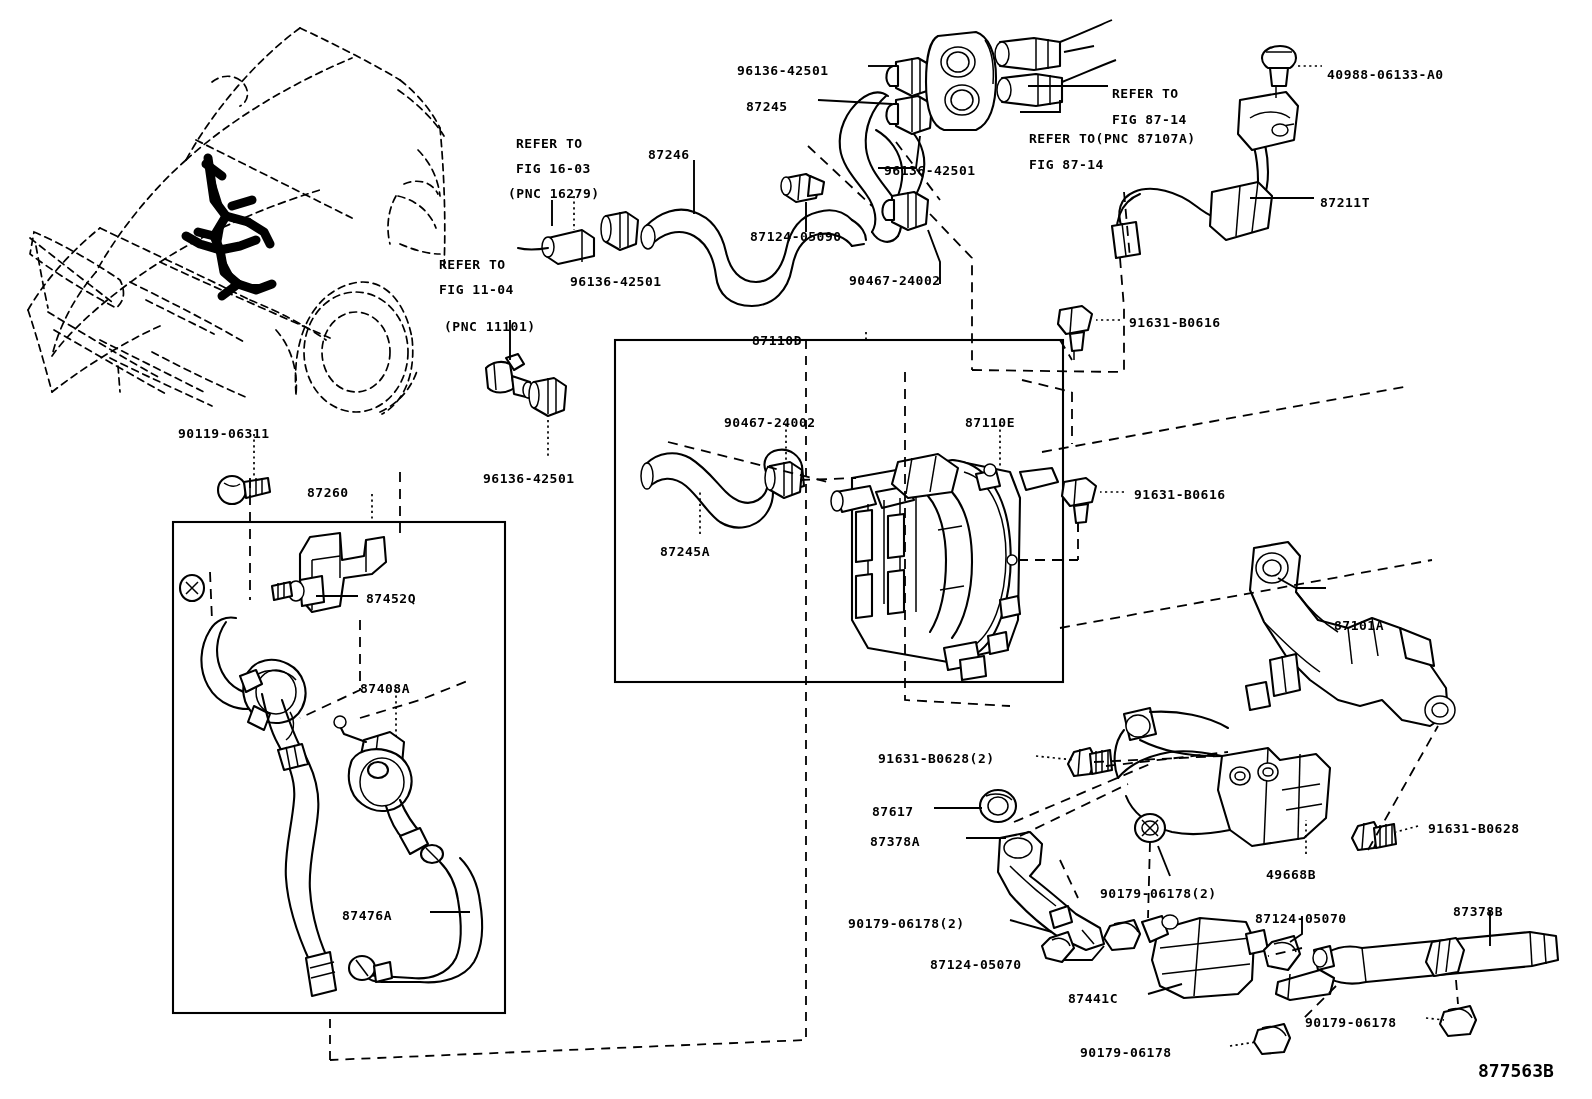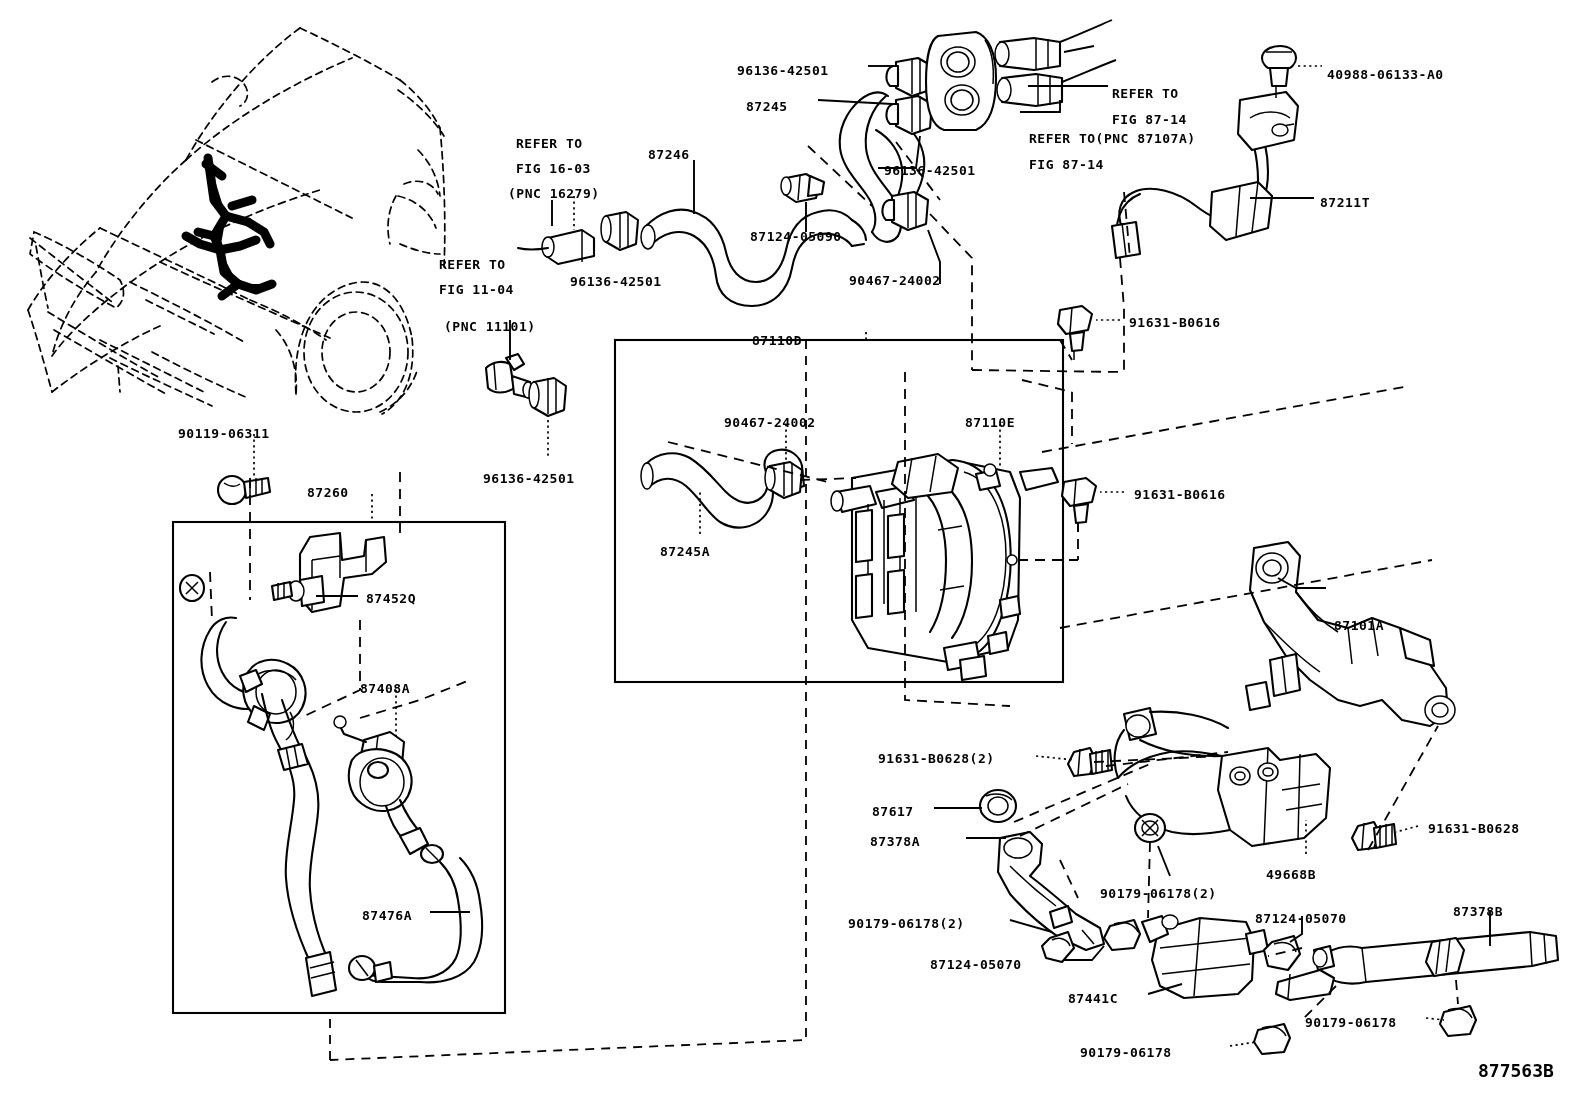--- a/index.html
+++ b/index.html
@@ -644,21 +644,21 @@
   <div class="lbl" style="left:660px;top:539px;">87245A</div>
   <div class="lbl" style="left:1334px;top:565px;margin-top:48px;">87101A</div>
   <div class="lbl" style="left:366px;top:586px;">87452Q</div>
   <div class="lbl" style="left:360px;top:676px;">87408A</div>
   <div class="lbl" style="left:878px;top:746px;">91631-B0628(2)</div>
   <div class="lbl" style="left:872px;top:799px;">87617</div>
   <div class="lbl" style="left:870px;top:829px;">87378A</div>
   <div class="lbl" style="left:1428px;top:816px;">91631-B0628</div>
   <div class="lbl" style="left:1100px;top:881px;">90179-06178(2)</div>
   <div class="lbl" style="left:1266px;top:862px;">49668B</div>
-  <div class="lbl" style="left:342px;top:903px;margin-left:20px;">87476A</div>
+  <div class="lbl" style="left:342px;top:903px;">87476A</div>
   <div class="lbl" style="left:848px;top:911px;">90179-06178(2)</div>
   <div class="lbl" style="left:1255px;top:906px;">87124-05070</div>
   <div class="lbl" style="left:1453px;top:899px;">87378B</div>
   <div class="lbl" style="left:930px;top:952px;">87124-05070</div>
   <div class="lbl" style="left:1068px;top:986px;">87441C</div>
   <div class="lbl" style="left:1305px;top:1010px;">90179-06178</div>
   <div class="lbl" style="left:1080px;top:1040px;">90179-06178</div>
 
   <div class="diagid" style="left:1478px;top:1060px;">877563B</div>
 

